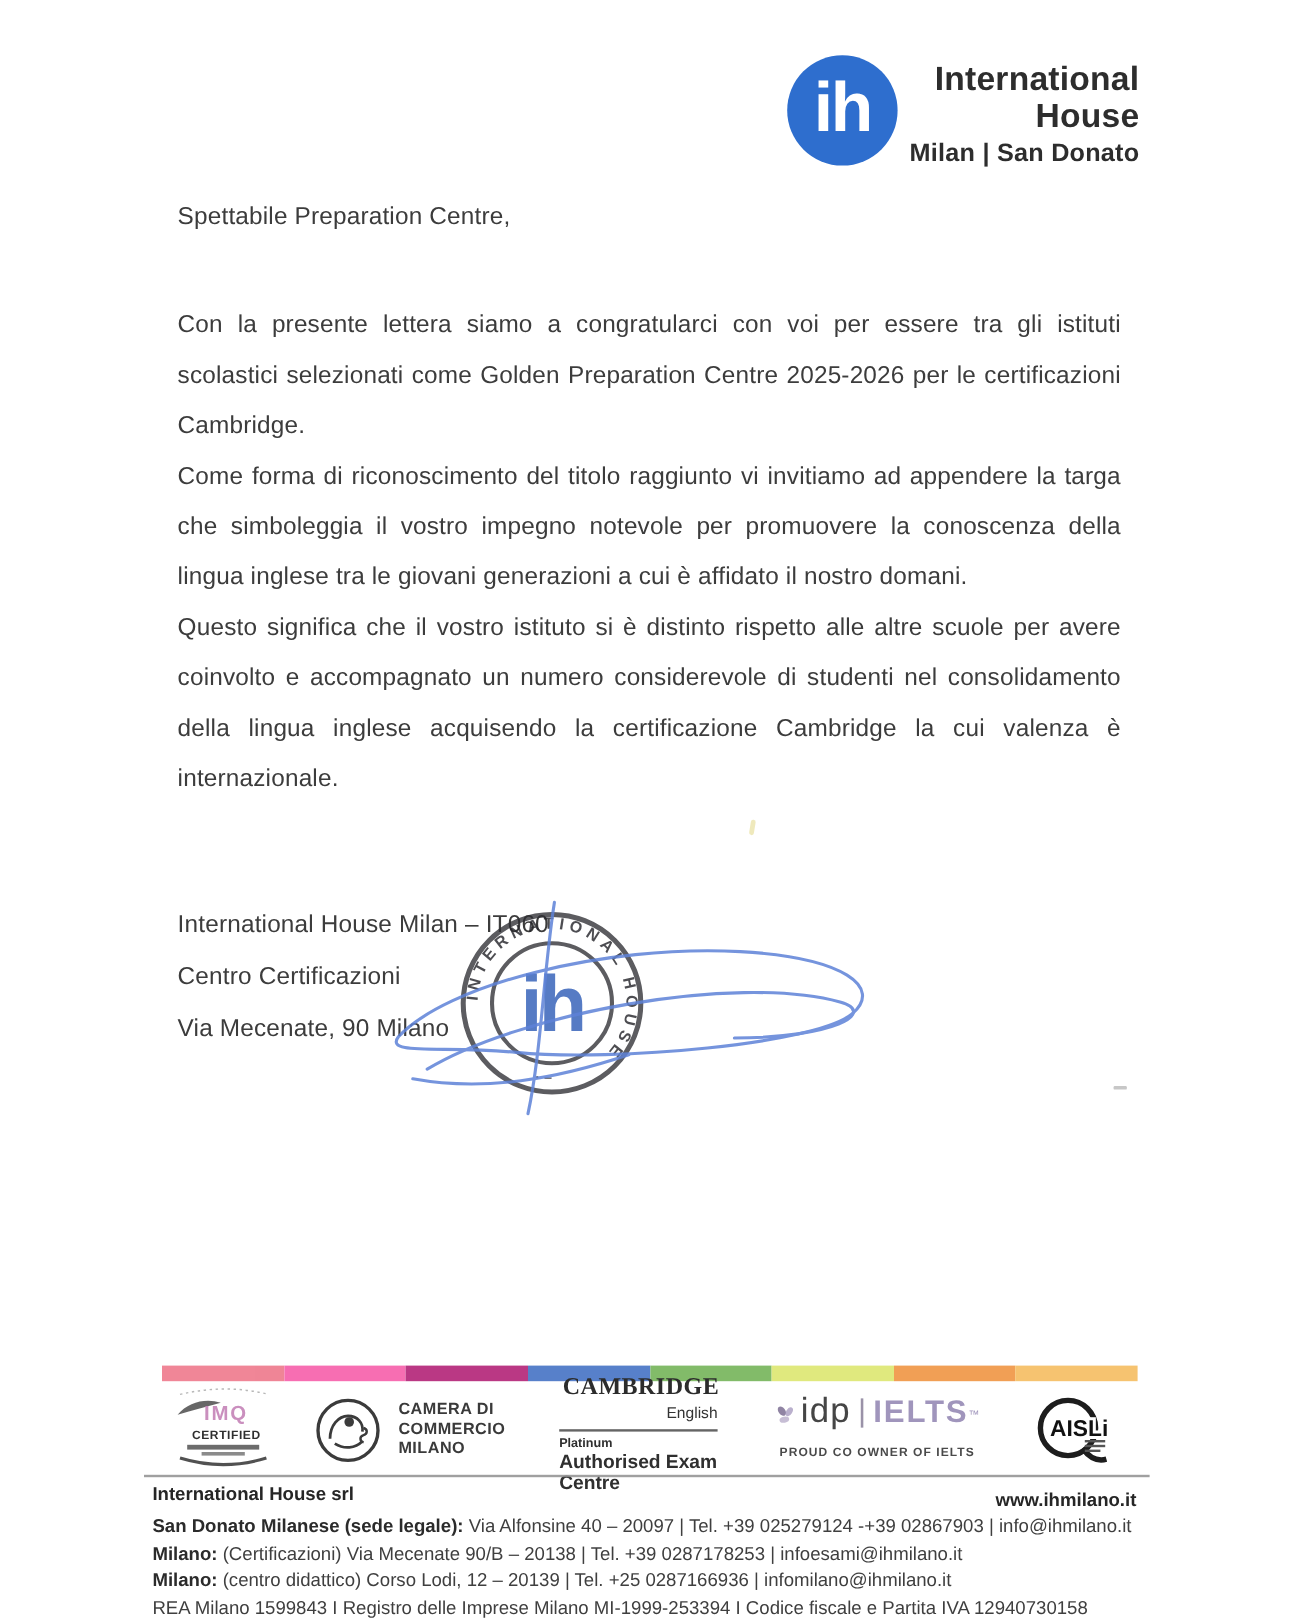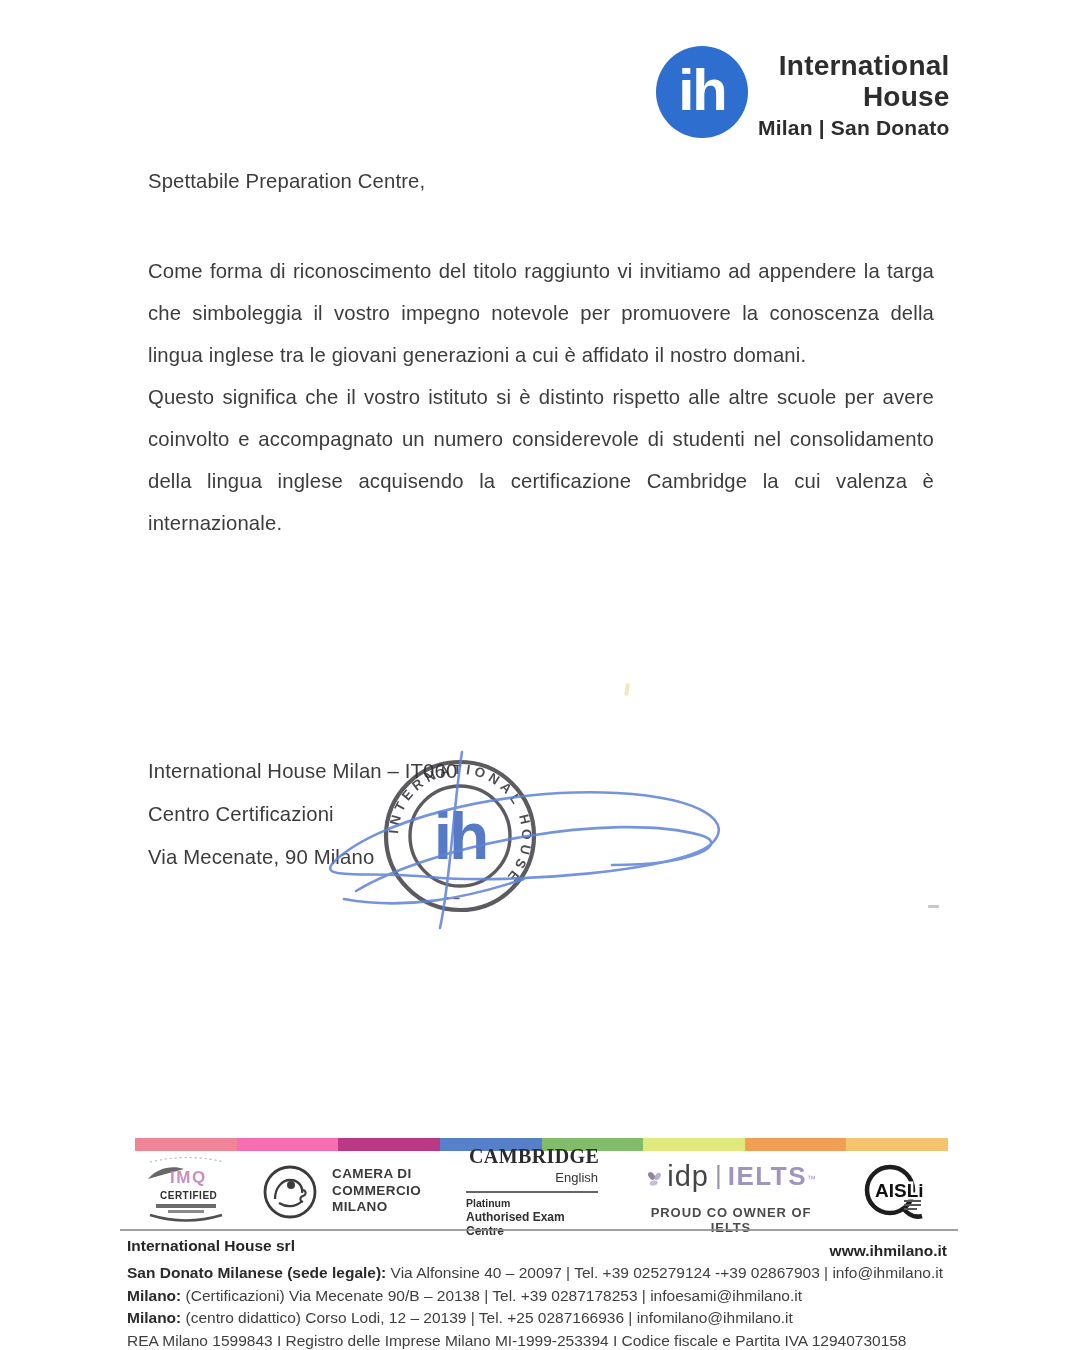--- a/index.html
+++ b/index.html
@@ -55,28 +55,28 @@
   .p-cam   { position:absolute; left:262px; top:1148px; display:flex; }
   .p-cam-text { margin-left:14px; margin-top:2px; font-size:13.5px; font-weight:bold;
     color:#3a3a3a; line-height:16.5px; letter-spacing:.4px; }
   .p-camb  { position:absolute; left:466px; top:1128px; width:132px; }
   .p-camb-row { display:flex; align-items:flex-start; }
   .p-camb-title { font-family:"Liberation Serif", serif; font-size:20px; font-weight:bold;
     color:#2c2c2c; letter-spacing:.4px; margin-left:3px; margin-top:1px; }
   .p-camb-eng { text-align:right; font-size:13px; color:#333; margin-top:0px; }
   .p-camb-rule { height:2px; background:#4a4a4a; margin:6px 0 4px 0; opacity:.85; }
   .p-camb-tier { font-size:10.5px; font-weight:bold; color:#2f2f2f; }
-  .p-camb-desc { font-size:12px; font-weight:600; color:#2f2f2f; margin-top:1px; }
+  .p-camb-desc { font-size:16px; font-weight:600; color:#2f2f2f; margin-top:1px; }
   .p-idp { position:absolute; left:646px; top:1146px; width:170px; text-align:center; }
   .p-idp-row { display:flex; align-items:center; justify-content:center; }
   .p-idp-brand { font-size:29px; color:#454545; letter-spacing:1px; margin-left:4px; transform:translateY(-3px); }
   .p-idp-bar { font-size:26px; color:#9a92a8; margin:0 6px; transform:translateY(-4px); }
   .p-idp-partner { font-size:26px; font-weight:bold; color:#a095bc; letter-spacing:1.5px; transform:translateY(-3px); }
   .p-idp-tm { font-size:9px; color:#a095bc; vertical-align:super; }
-  .p-idp-tag { font-size:13px; font-weight:bold; color:#4a4a4a; letter-spacing:.9px; margin-top:9px; }
+  .p-idp-tag { font-size:10px; font-weight:bold; color:#4a4a4a; letter-spacing:.9px; margin-top:9px; }
   .p-aisli { position:absolute; left:852px; top:1144px; }
 
   .partners-rule { position:absolute; left:120px; top:1213px; width:838px; height:2px;
     background:#8f8f8f; opacity:.85; }
 
   
   .ft-company { position:absolute; left:127px; top:1221px; font-size:15.5px; font-weight:bold; color:#262626; }
   .ft-site    { position:absolute; right:133px; top:1226px; font-size:15.5px; font-weight:bold; color:#262626; }
   .ft-lines   { position:absolute; left:127px; top:1246px; width:836px;
     font-size:15.5px; line-height:22.6px; color:#3f3f3f; }
@@ -91,20 +91,21 @@
     <span>ih</span>
   </div>
   <div class="hdr-text">
     <div class="hdr-name">International</div>
     <div class="hdr-name">House</div>
     <div class="hdr-loc">Milan | San Donato</div>
   </div>
 
   <div class="letter-body">
     <p class="salutation">Spettabile Preparation Centre,</p>
+    <p>Con la presente lettera siamo a congratularci con voi per essere tra gli istituti scolastici selezionati come Golden Preparation Centre 2025-2026 per le certificazioni Cambridge.</p>
     <p>Come forma di riconoscimento del titolo raggiunto vi invitiamo ad appendere la targa che simboleggia il vostro impegno notevole per promuovere la conoscenza della lingua inglese tra le giovani generazioni a cui è affidato il nostro domani.</p>
     <p>Questo significa che il vostro istituto si è distinto rispetto alle altre scuole per avere coinvolto e accompagnato un numero considerevole di studenti nel consolidamento della lingua inglese acquisendo la certificazione Cambridge la cui valenza è internazionale.</p>
   </div>
 
   <div class="sig-block">
     <div>International House Milan – IT060</div>
     <div>Centro Certificazioni</div>
     <div>Via Mecenate, 90 Milano</div>
   </div>
 

